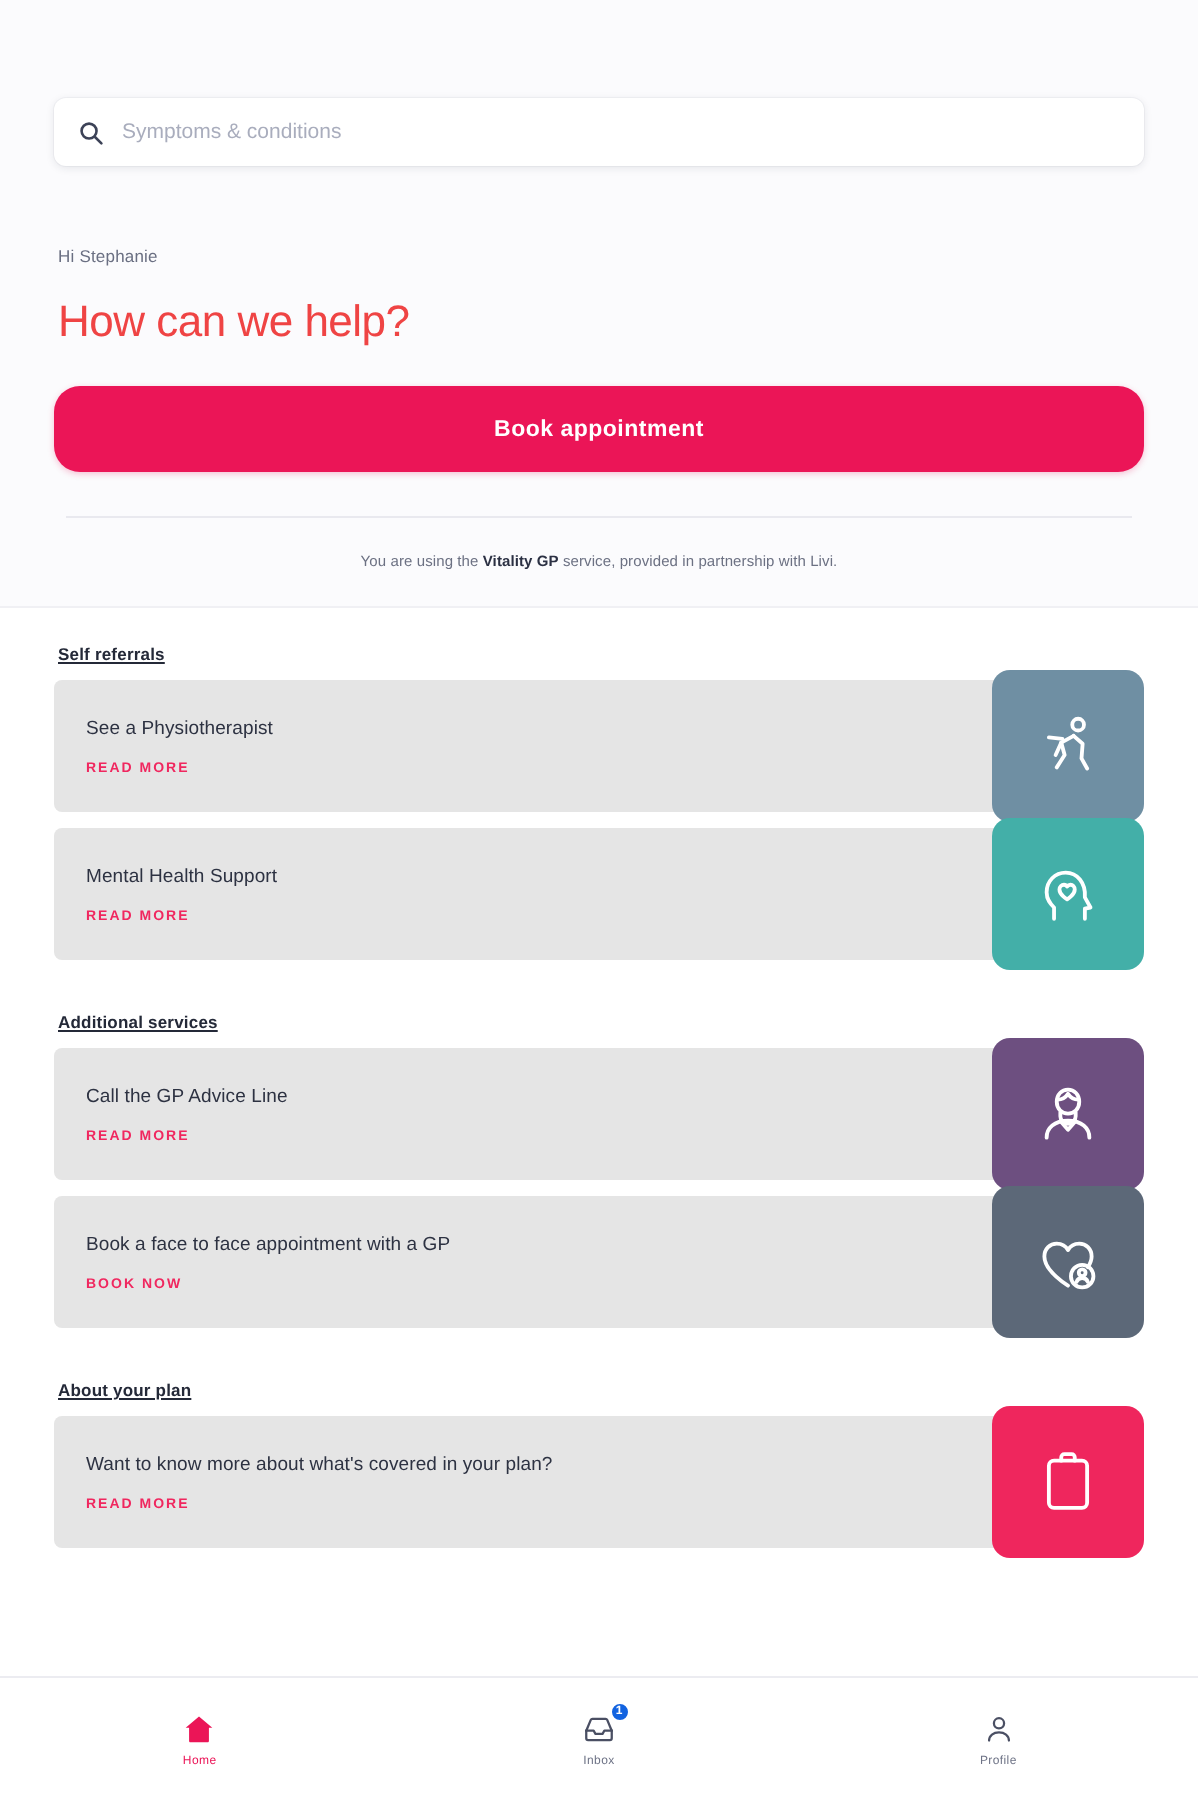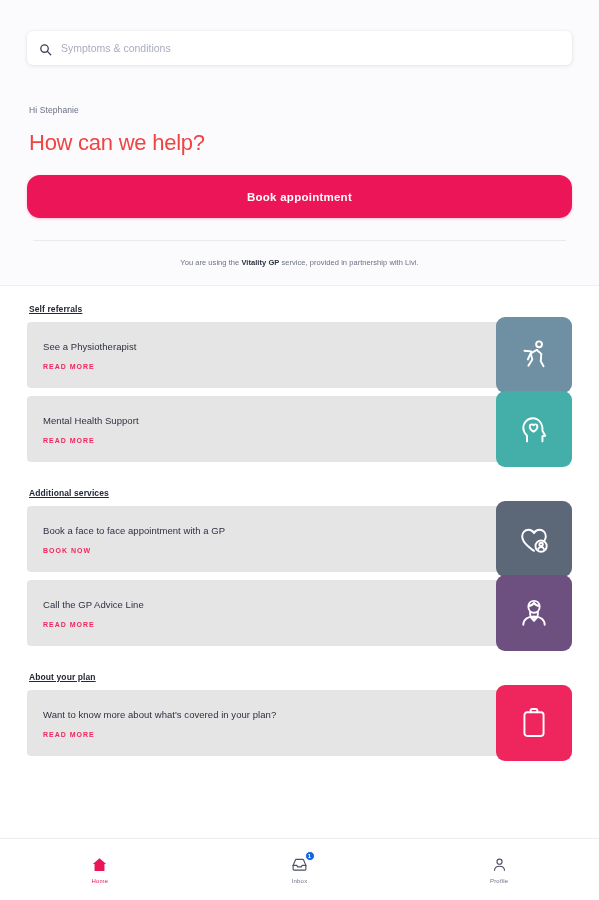--- a/index.html
+++ b/index.html
@@ -12,21 +12,21 @@
   .app {
     position: relative;
     width: 599px; height: 900px;
     background: #fdfdfe;
     display: flex; flex-direction: column;
   }
 
   
   .hero {
     background: #fbfbfd;
-    padding: 0 0 18px 0;
+    padding: 18px 0 18px 0;
     border-bottom: 1px solid #f0f0f4;
     flex: 0 0 auto;
   }
   .searchwrap { padding: 31px 27px 0 27px; }
   .searchbar {
     height: 34px;
     background: #ffffff;
     border-radius: 6px;
     box-shadow: 0 1px 4px rgba(30,35,60,0.10), 0 0 0 0.5px rgba(40,45,70,0.04);
     display: flex; align-items: center;
@@ -195,47 +195,47 @@
             <svg viewBox="0 0 32 32" width="36" height="36" fill="none" stroke="#ffffff" stroke-width="1.7" stroke-linecap="round" stroke-linejoin="round">
         <path d="M23.5 27 L23.5 22.5 L26 22 L23.5 17.5 C24 11 20 6.5 15 6.5 C10.2 6.5 6.5 10.3 6.5 15.2 C6.5 18.6 8.2 20.4 9.8 22 L9.8 27"></path>
         <path d="M15.6 18.4 C15.6 18.4 12.2 16.4 12.2 14 C12.2 12.7 13.2 11.9 14.2 11.9 C14.9 11.9 15.4 12.3 15.6 12.7 C15.9 12.3 16.4 11.9 17.1 11.9 C18.1 11.9 19 12.7 19 14 C19 16.4 15.6 18.4 15.6 18.4 Z"></path>
       </svg>
           </span>
         </div>
       </div>
       <div class="section-title">Additional services</div>
       <div class="card">
         <div class="card-text">
-          <div class="card-title">Book a face to face appointment with a GP</div>
-          <div class="card-link">BOOK NOW</div>
-        </div>
-        <div class="tile" style="background:#5c6878">
-          <span>
-            <svg viewBox="0 0 32 32" width="36" height="36" fill="none" stroke="#ffffff" stroke-width="1.7" stroke-linecap="round" stroke-linejoin="round">
-        <path d="M16 26.5 C16 26.5 5.5 20.2 5.5 13.5 C5.5 10.2 8 7.8 11 7.8 C13.2 7.8 15.1 9 16 10.7 C16.9 9 18.8 7.8 21 7.8 C24 7.8 26.5 10.2 26.5 13.5 C26.5 15.2 25.8 16.8 24.8 18.3"></path>
-        <circle cx="22.3" cy="22.3" r="5"></circle>
-        <circle cx="22.3" cy="20.8" r="1.5"></circle>
-        <path d="M19.8 24.8 C20.2 23.7 21.2 23.1 22.3 23.1 C23.4 23.1 24.4 23.7 24.8 24.8"></path>
-      </svg>
-          </span>
-        </div>
-      </div>
-      <div class="card">
-        <div class="card-text">
           <div class="card-title">Call the GP Advice Line</div>
           <div class="card-link">READ MORE</div>
         </div>
         <div class="tile" style="background:#6d4f80">
           <span>
             <svg viewBox="0 0 32 32" width="36" height="36" fill="none" stroke="#ffffff" stroke-width="1.7" stroke-linecap="round" stroke-linejoin="round">
         <path d="M11 10.5 C11 7.3 13.2 5.2 16 5.2 C18.8 5.2 21 7.3 21 10.5 C21 13.6 18.8 15.8 16 15.8 C13.2 15.8 11 13.6 11 10.5 Z"></path>
         <path d="M11.4 9.6 C13.4 9.6 15 8.6 16 7 C17 8.6 18.6 9.6 20.6 9.6"></path>
         <path d="M12.6 15.2 L12.6 17 C12.6 18.9 14.1 20.4 16 20.4 C17.9 20.4 19.4 18.9 19.4 17 L19.4 15.2"></path>
         <path d="M6.5 26.5 C6.5 22.2 10 19 16 19 C22 19 25.5 22.2 25.5 26.5"></path>
         <path d="M13 19.6 L16 23 L19 19.6"></path>
+      </svg>
+          </span>
+        </div>
+      </div>
+      <div class="card">
+        <div class="card-text">
+          <div class="card-title">Book a face to face appointment with a GP</div>
+          <div class="card-link">BOOK NOW</div>
+        </div>
+        <div class="tile" style="background:#5c6878">
+          <span>
+            <svg viewBox="0 0 32 32" width="36" height="36" fill="none" stroke="#ffffff" stroke-width="1.7" stroke-linecap="round" stroke-linejoin="round">
+        <path d="M16 26.5 C16 26.5 5.5 20.2 5.5 13.5 C5.5 10.2 8 7.8 11 7.8 C13.2 7.8 15.1 9 16 10.7 C16.9 9 18.8 7.8 21 7.8 C24 7.8 26.5 10.2 26.5 13.5 C26.5 15.2 25.8 16.8 24.8 18.3"></path>
+        <circle cx="22.3" cy="22.3" r="5"></circle>
+        <circle cx="22.3" cy="20.8" r="1.5"></circle>
+        <path d="M19.8 24.8 C20.2 23.7 21.2 23.1 22.3 23.1 C23.4 23.1 24.4 23.7 24.8 24.8"></path>
       </svg>
           </span>
         </div>
       </div>
       <div class="section-title">About your plan</div>
       <div class="card">
         <div class="card-text">
           <div class="card-title">Want to know more about what's covered in your plan?</div>
           <div class="card-link">READ MORE</div>
         </div>

